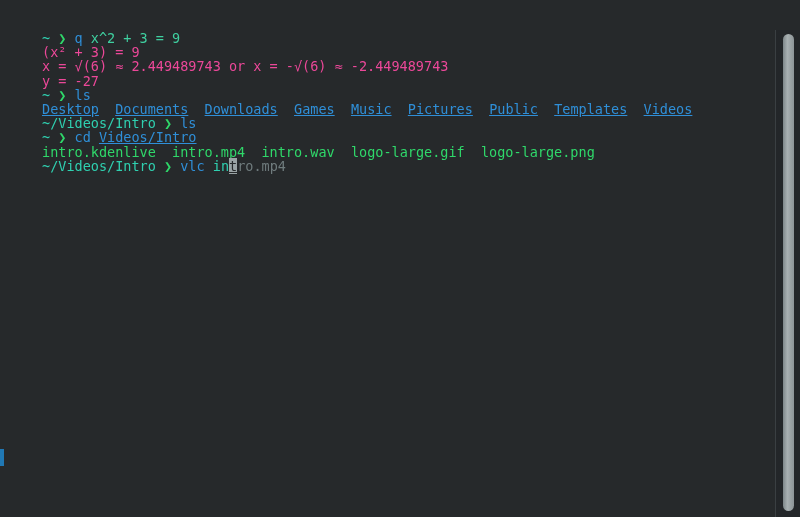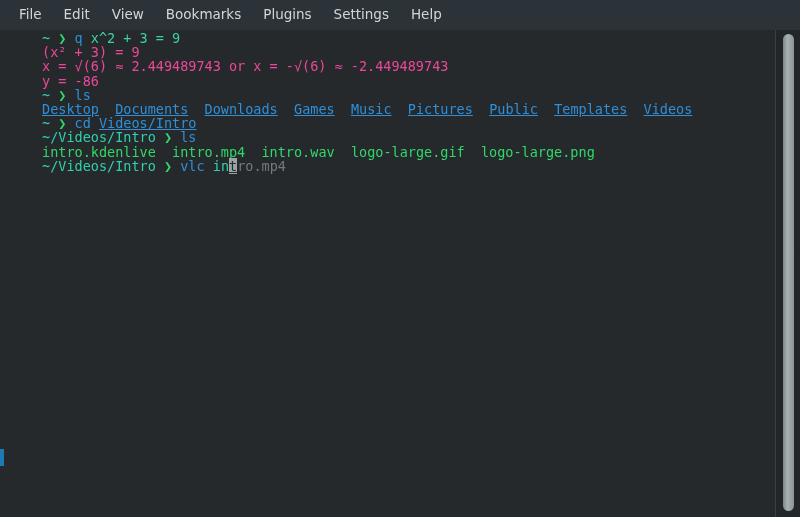--- a/index.html
+++ b/index.html
@@ -111,49 +111,40 @@
     height: 477px;
     background: linear-gradient(to right, #7d8689, #a8b0b2 40%, #8c9497);
     border-radius: 6px;
   }
 </style>
 </head>
 <body>
 
 <div id="app">
 
-  <div id="menubar">
-    <div class="menu-item">File</div>
-    <div class="menu-item">Edit</div>
-    <div class="menu-item">View</div>
-    <div class="menu-item">Bookmarks</div>
-    <div class="menu-item">Plugins</div>
-    <div class="menu-item">Settings</div>
-    <div class="menu-item">Help</div>
-  </div>
 
   <div id="terminal">
 
     <div class="line"><span class="tilde">~</span><span class="outw"> </span><span class="chev">❯</span><span class="outw"> </span><span class="cmd">q</span><span class="expr"> x^2 + 3 = 9</span></div>
 
     <div class="line"><span class="outw">(x² + 3) = 9</span></div>
 
     <div class="line"><span class="outw">x = √(6) ≈ 2.449489743 or x = -√(6) ≈ -2.449489743</span></div>
 
 
 
-    <div class="line"><span class="outw">y = -86</span></div>
+    <div class="line"><span class="outw">y = -27</span></div>
 
     <div class="line"><span class="tilde">~</span><span class="outw"> </span><span class="chev">❯</span><span class="outw"> </span><span class="cmd">ls</span></div>
 
     <div class="line"><span class="dir">Desktop</span><span>  </span><span class="dir">Documents</span><span>  </span><span class="dir">Downloads</span><span>  </span><span class="dir">Games</span><span>  </span><span class="dir">Music</span><span>  </span><span class="dir">Pictures</span><span>  </span><span class="dir">Public</span><span>  </span><span class="dir">Templates</span><span>  </span><span class="dir">Videos</span></div>
 
+    <div class="line"><span class="path">~/Videos/Intro</span><span> </span><span class="chev">❯</span><span> </span><span class="cmd">ls</span></div>
+
     <div class="line"><span class="tilde">~</span><span class="outw"> </span><span class="chev">❯</span><span class="outw"> </span><span class="cmd">cd</span><span> </span><span class="dirul">Videos/Intro</span></div>
-
-    <div class="line"><span class="path">~/Videos/Intro</span><span> </span><span class="chev">❯</span><span> </span><span class="cmd">ls</span></div>
 
     <div class="line"><span class="file">intro.kdenlive</span><span>  </span><span class="file">intro.mp4</span><span>  </span><span class="file">intro.wav</span><span>  </span><span class="file">logo-large.gif</span><span>  </span><span class="file">logo-large.png</span></div>
 
     <div class="line"><span class="path">~/Videos/Intro</span><span> </span><span class="chev">❯</span><span> </span><span class="cmd">vlc</span><span> </span><span class="typed">in</span><span class="cursorblk">t</span><span class="suggest">ro.mp4</span></div>
 
   </div>
 
   <div id="left-marker"></div>
 
   <div id="scrollbar">

